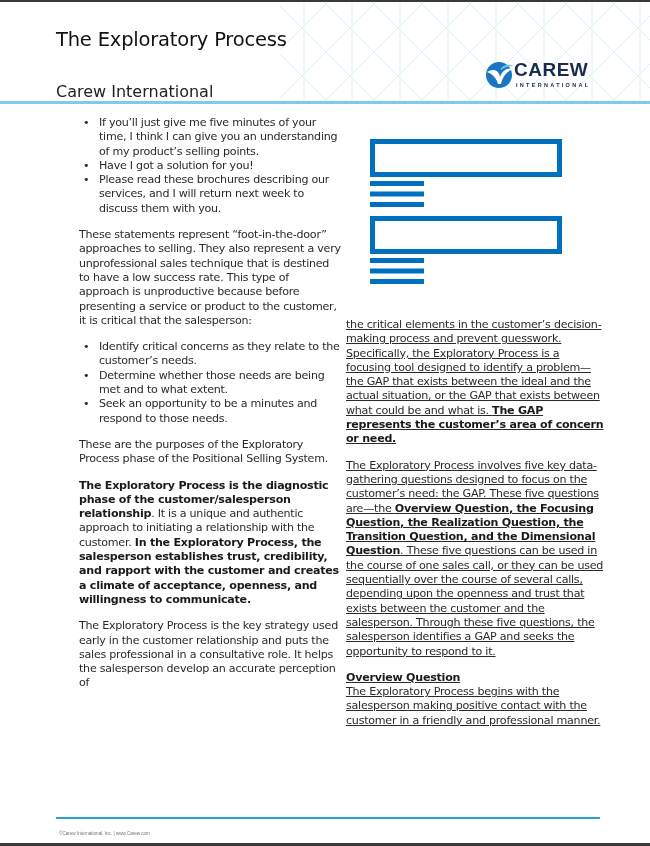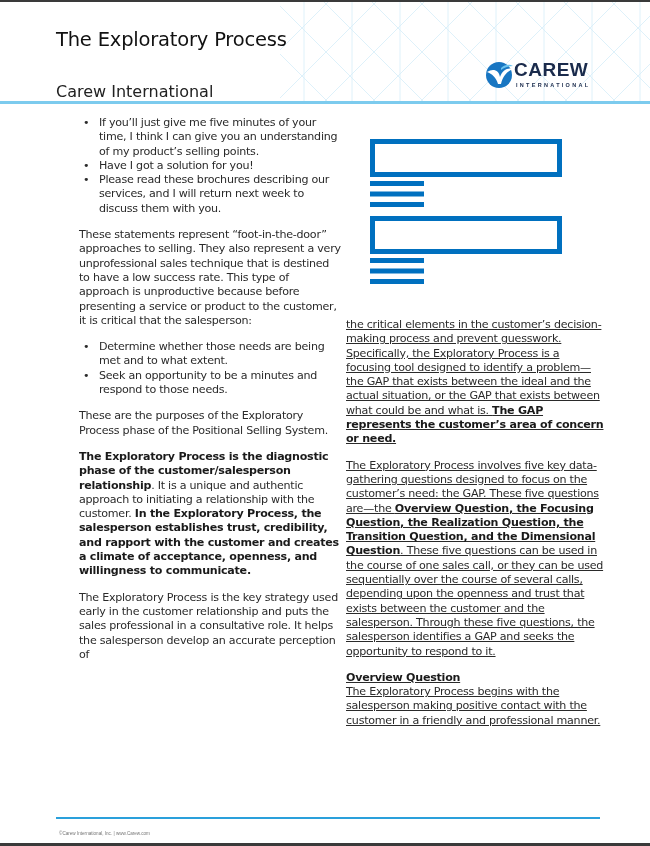--- a/index.html
+++ b/index.html
@@ -102,20 +102,21 @@
 <div class="col col-left">
   <ul class="bullets">
     <li>If you’ll just give me five minutes of your time, I think I can give you an understanding of my product’s selling points.</li>
     <li> Have I got a solution for you!</li>
     <li>Please read these brochures describing our services, and I will return next week to discuss them with you.</li>
   </ul>
   <div class="gap"></div>
   <p>These statements represent “foot-in-the-door” approaches to selling. They also represent a very unprofessional sales technique that is destined to have a low success rate. This type of approach is unproductive because before presenting a service or product to the customer, it is critical that the salesperson:</p>
   <div class="gap"></div>
   <ul class="bullets">
+    <li>Identify critical concerns as they relate to the customer’s needs.</li>
     <li>Determine whether those needs are being met and to what extent.</li>
     <li>Seek an opportunity to be a minutes and respond to those needs.</li>
   </ul>
   <div class="gap"></div>
   <p>These are the purposes of the Exploratory Process phase of the Positional Selling System.</p>
   <div class="gap"></div>
   <p><span class="bold">The Exploratory Process is the diagnostic phase of the customer/salesperson relationship</span><span>. It is a unique and authentic approach to initiating a relationship with the customer. </span><span class="bold">In the Exploratory Process, the salesperson establishes trust, credibility, and rapport with the customer and creates a climate of acceptance, openness, and willingness to communicate.</span></p>
   <div class="gap"></div>
   <p>The Exploratory Process is the key strategy used early in the customer relationship and puts the sales professional in a consultative role. It helps the salesperson develop an accurate perception of</p>
 </div>

